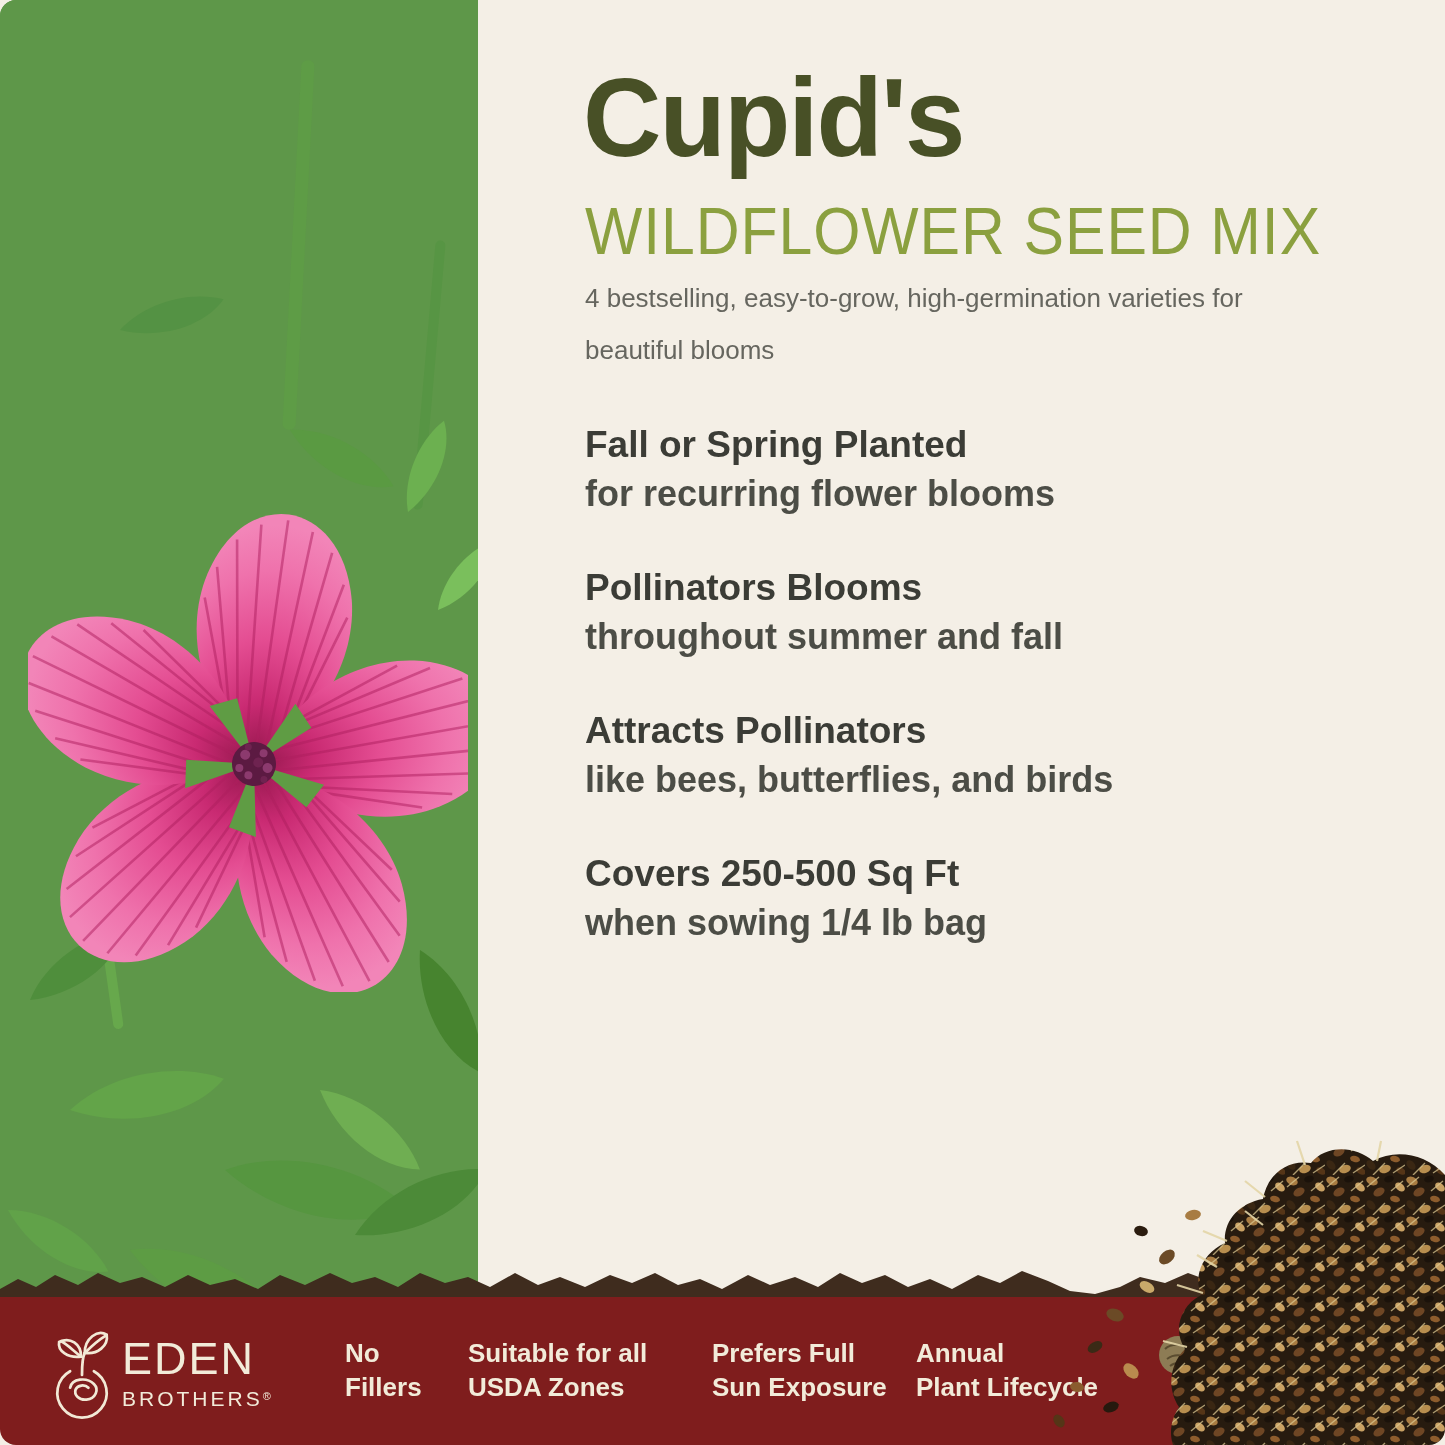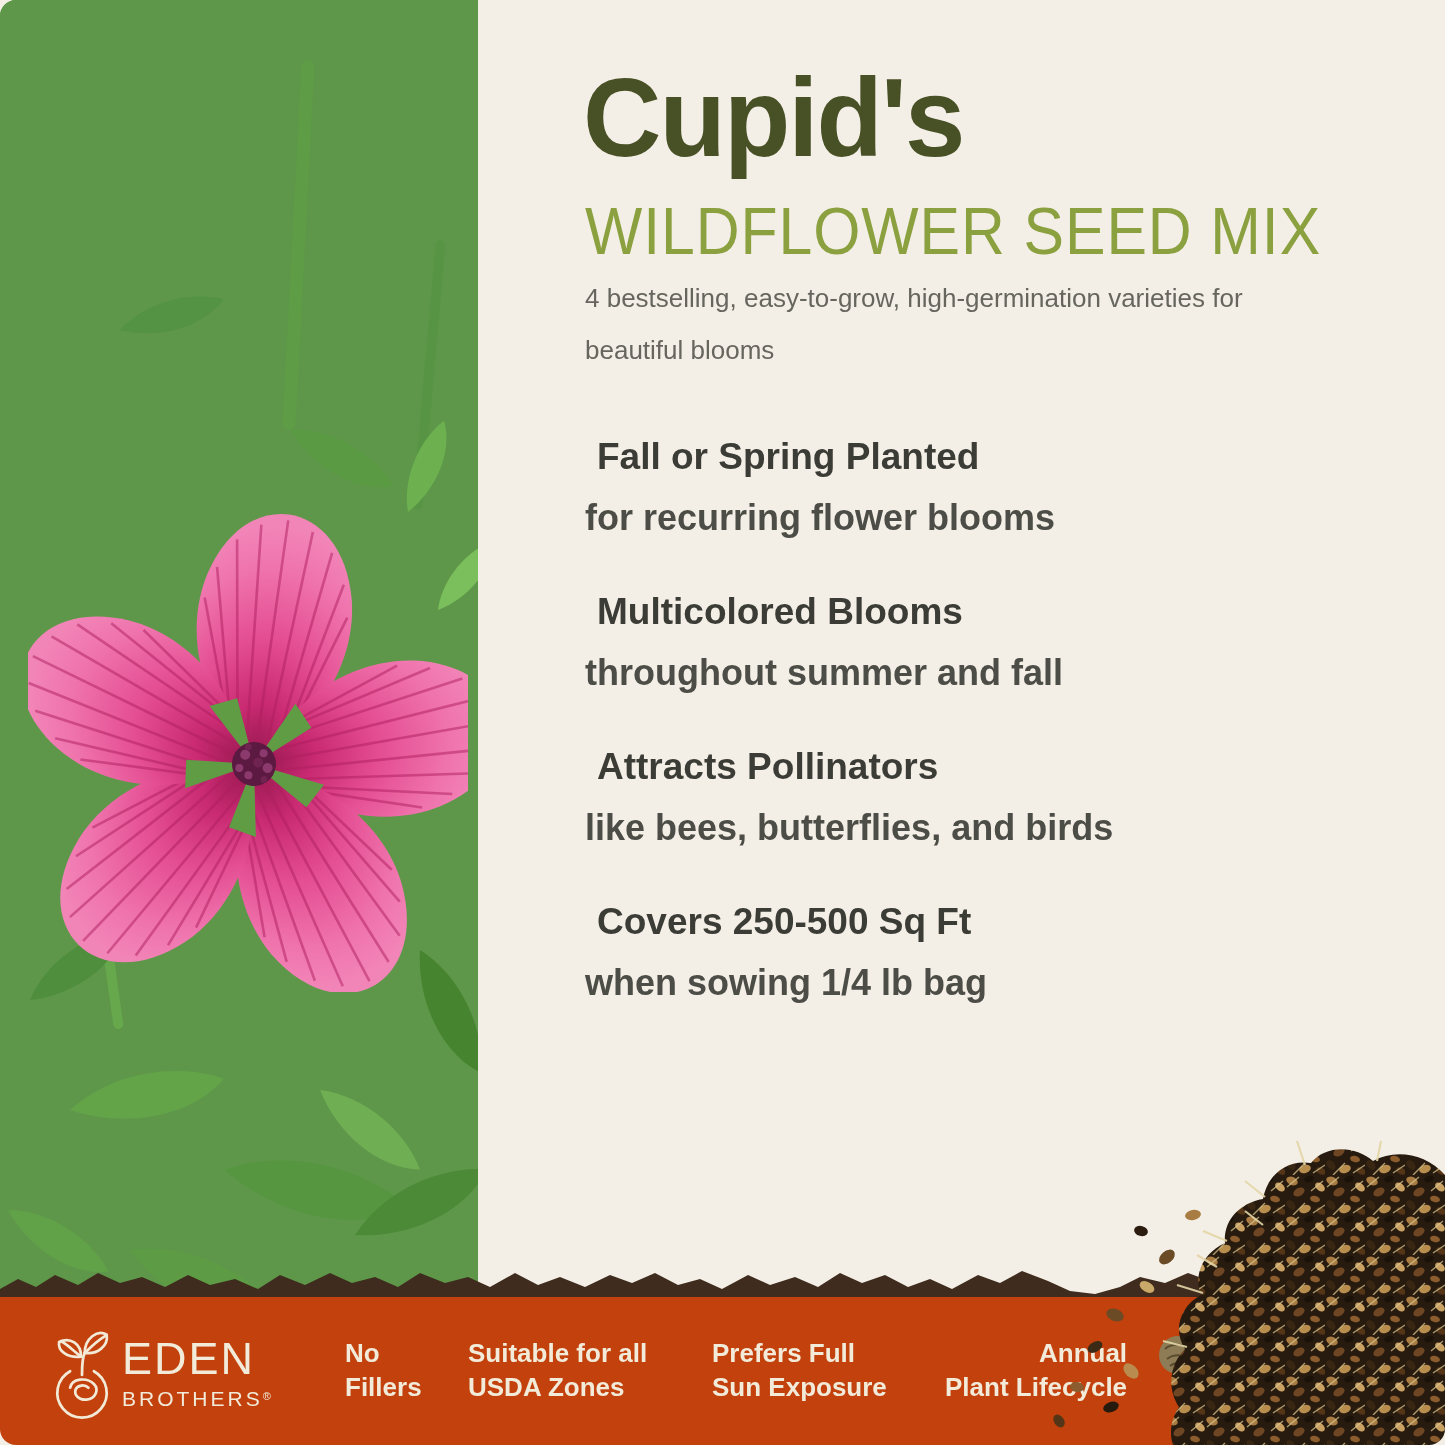--- a/index.html
+++ b/index.html
@@ -49,34 +49,34 @@
     position:absolute;left:2px;top:198px;margin:0;
     font-size:66px;font-weight:400;color:#8ba03f;line-height:1;
     transform:scaleX(.92);transform-origin:left top;white-space:nowrap;letter-spacing:1px;
   }
   .hero-desc{
     position:absolute;left:2px;top:272px;margin:0;width:712px;
     font-size:26px;color:#66665f;line-height:52px;
   }
   .features{position:absolute;left:2px;top:420px;width:760px;}
   .feature{margin:0 0 45px 0;}
-  .feature h3{margin:12px;font-size:37px;line-height:49px;color:#3b3c36;font-weight:bold;}
+  .feature h3{margin:0;font-size:37px;line-height:49px;color:#3b3c36;font-weight:bold;}
   .feature p{margin:0;font-size:36px;line-height:49px;color:#4c4d46;font-weight:700;}
 
   
-  .footer{position:absolute;left:0;top:1296px;width:1371px;height:149px;background:#c2410c;z-index:3;}
+  .footer{position:absolute;left:0;top:1296px;width:1371px;height:149px;background:#7f1d1d;z-index:3;}
   .torn-edge{position:absolute;left:0;top:-29px;width:1445px;height:30px;display:block;}
   .brand{position:absolute;left:50px;top:30px;height:100px;}
   .brand-icon{position:absolute;left:0;top:2px;}
   .brand-text{position:absolute;left:72px;top:10px;color:#f2ebd9;}
   .brand-primary{font-size:45px;letter-spacing:2px;line-height:1;font-weight:400;}
   .brand-secondary{font-size:21px;letter-spacing:3px;line-height:1;margin-top:7px;font-weight:400;}
   .brand-secondary sup{font-size:11px;vertical-align:6px;}
   .badge{position:absolute;top:40px;color:#f2ebd9;font-size:26px;font-weight:bold;line-height:34px;white-space:nowrap;}
-  .badge-1{left:345px;} .badge-2{left:468px;} .badge-3{left:712px;} .badge-4{left:945px;text-align:right;}
+  .badge-1{left:345px;} .badge-2{left:468px;} .badge-3{left:712px;} .badge-4{left:916px;}
 
   
   .seed-pile{position:absolute;right:0;bottom:0;z-index:5;}
 </style>
 </head>
 <body>
 
 <div class="canvas">
 
   <div class="photo">
@@ -151,21 +151,21 @@
     <h1 class="hero-title">Cupid's</h1>
     <h2 class="hero-tagline">WILDFLOWER SEED MIX</h2>
     <p class="hero-desc">4 bestselling, easy-to-grow, high-germination varieties for beautiful blooms</p>
 
     <div class="features">
       <div class="feature">
         <h3>Fall or Spring Planted</h3>
         <p>for recurring flower blooms</p>
       </div>
       <div class="feature">
-        <h3>Multicolored Blooms</h3>
+        <h3>Pollinators Blooms</h3>
         <p>throughout summer and fall</p>
       </div>
       <div class="feature">
         <h3>Attracts Pollinators</h3>
         <p>like bees, butterflies, and birds</p>
       </div>
       <div class="feature">
         <h3>Covers 250-500 Sq Ft</h3>
         <p>when sowing 1/4 lb bag</p>
       </div>

